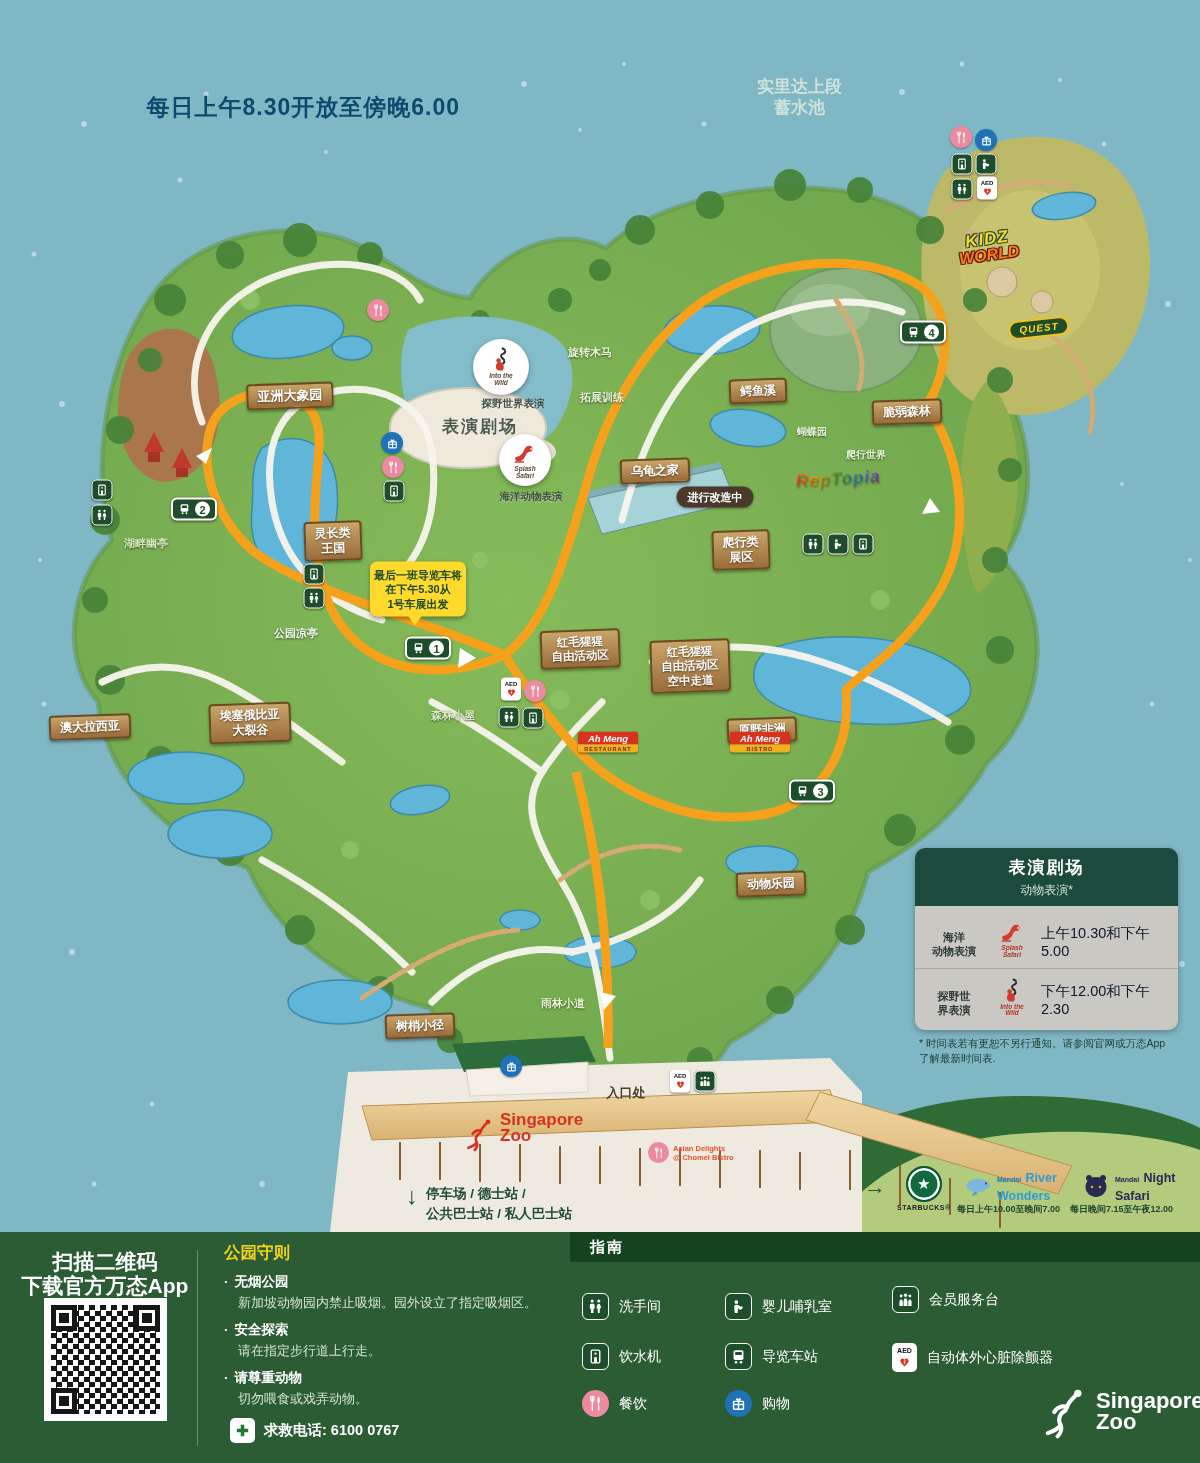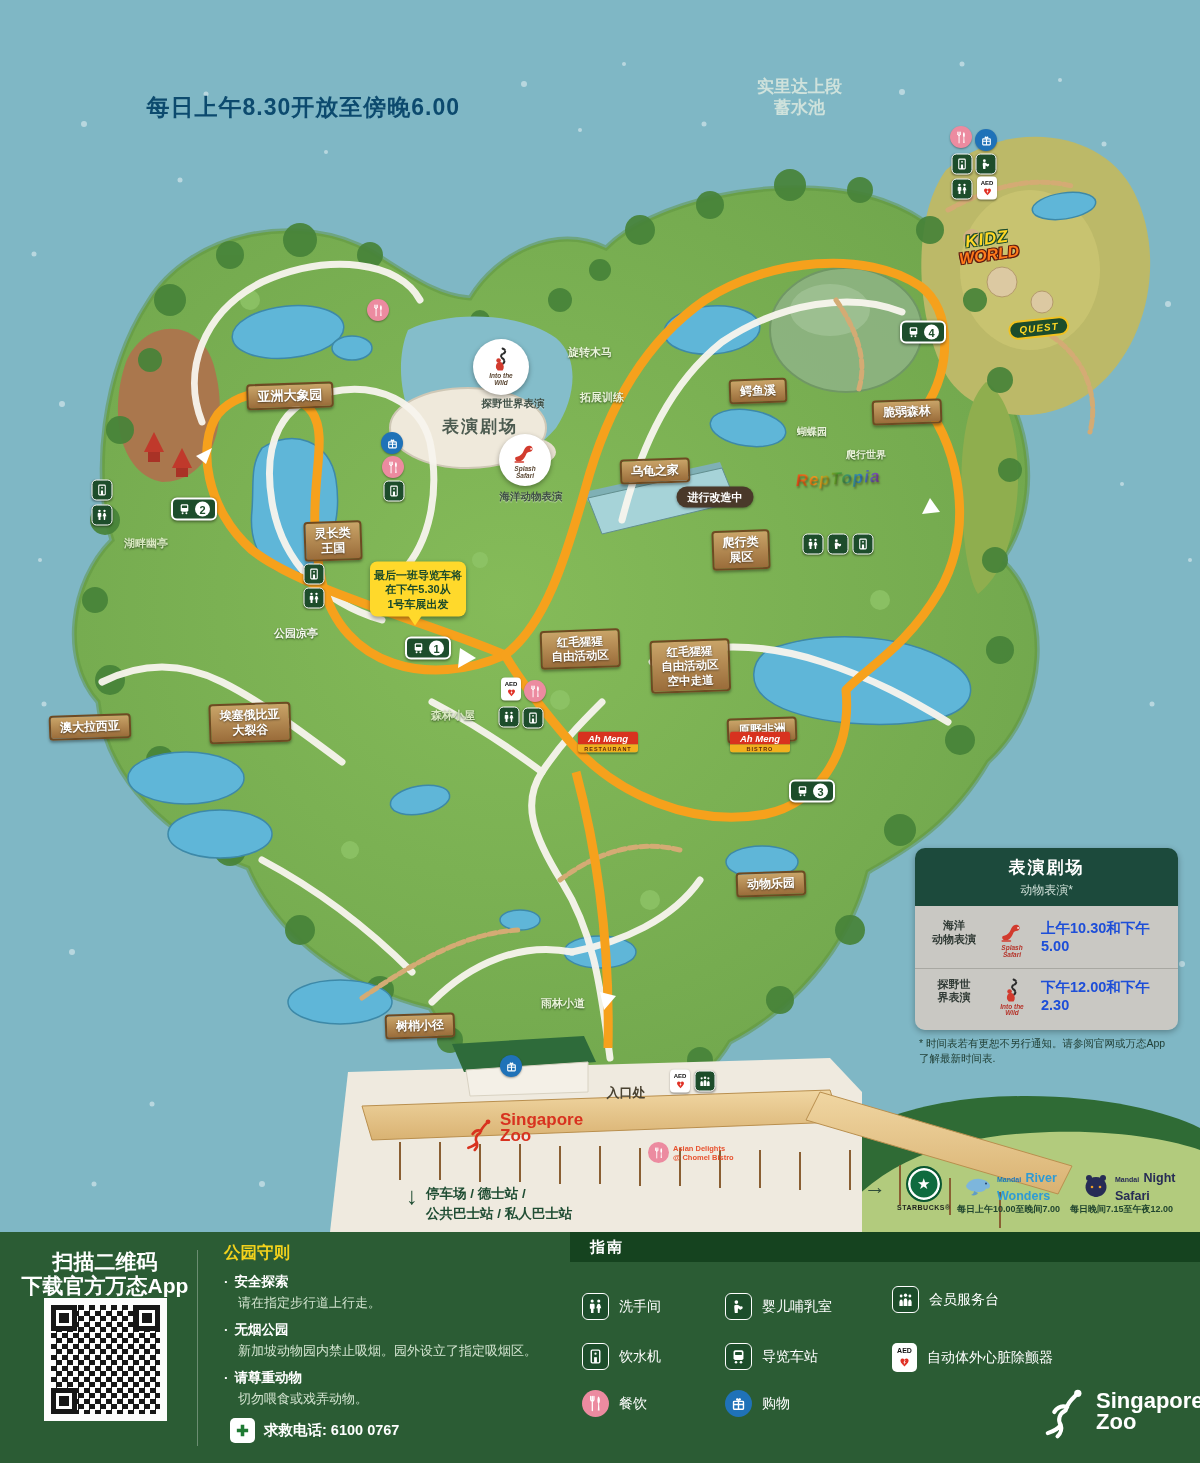--- a/index.html
+++ b/index.html
@@ -100,27 +100,27 @@
   .partner .pname{font-size:12.5px;font-weight:bold;color:#2e9bd6;line-height:.95;white-space:pre-line}
   #p-ns .pbrand{color:#272c55} #p-ns .pname{color:#272c55}
   .phours{position:absolute;font-size:9px;font-weight:bold;color:#20452f;white-space:nowrap}
   #p-rw-h{left:957px;top:1203px} #p-ns-h{left:1070px;top:1203px}
   
   #panel{position:absolute;left:915px;top:848px;width:263px;border-radius:10px;box-shadow:0 2px 6px rgba(0,0,0,.3)}
   #panel .phead{background:#1c4a3c;border-radius:10px 10px 0 0;text-align:center;padding:8px 4px 7px}
   #panel .phead .t{color:#fff;font-weight:bold;font-size:17px;letter-spacing:2px}
   #panel .phead .st{color:#cfe0d8;font-size:12px;margin-top:3px}
   #panel .pbody{background:#c9c8c3;border-radius:0 0 10px 10px;padding:4px 0}
-  .srow{display:flex;align-items:flex-start;padding:9px 10px;gap:4px}
+  .srow{display:flex;align-items:flex-end;padding:9px 10px;gap:4px}
   .srow+.srow{border-top:1px solid #a8a8a2}
   .srow .sl{width:58px;text-align:center;font-size:11px;font-weight:bold;color:#303a35;line-height:1.25;white-space:pre-line}
   .srow .sb{width:50px;display:flex;flex-direction:column;align-items:center}
   .srow .sb svg{width:26px;height:26px}
   .srow .sb .bt{font-size:6.5px;font-weight:bold;font-style:italic;color:#b5342a;line-height:1.05;text-align:center;white-space:pre-line}
-  .srow .stime{flex:1;font-size:14.5px;font-weight:bold;color:#1d4ed8}
+  .srow .stime{flex:1;font-size:14.5px;font-weight:normal;color:#0f172a}
   #pfoot{position:absolute;left:919px;top:1036px;width:258px;font-size:10.5px;color:#1f3d33;line-height:1.45;white-space:pre-line}
   
   #footer{position:absolute;left:0;top:1232px;width:1200px;height:231px;background:#2b5c34}
   #footer .qr-t{position:absolute;left:15px;top:16px;width:180px;text-align:center;color:#fff;font-weight:bold;font-size:21px}
   #footer .qr-t2{top:40px}
   .qr{position:absolute;left:44px;top:66px;width:123px;height:123px;background:#fdfdfd;padding:7px}
   .qr .qin{position:relative;width:100%;height:100%;background:repeating-conic-gradient(#161616 0% 25%,#fdfdfd 0% 50%) 0 0/11px 11px}
   .qf{position:absolute;width:26px;height:26px;background:#fdfdfd;border:5px solid #161616}
   .qf:after{content:"";position:absolute;left:3px;top:3px;width:10px;height:10px;background:#161616}
   .qf1{left:0;top:0}.qf2{right:0;top:0}.qf3{left:0;bottom:0}
@@ -727,26 +727,26 @@
       <div class="qin">
           <div class="qf qf1"></div>
           <div class="qf qf2"></div>
           <div class="qf qf3"></div>
         </div>
     </div>
     <div class="vdiv"></div>
     <div class="rules">
       <div class="rt">公园守则</div>
       <div class="ritem">
+        <div class="rh"><span class="b">·</span><span>无烟公园</span></div>
+        <div class="rd">新加坡动物园内禁止吸烟。园外设立了指定吸烟区。</div>
+      </div>
+      <div class="ritem">
         <div class="rh"><span class="b">·</span><span>安全探索</span></div>
         <div class="rd">请在指定步行道上行走。</div>
-      </div>
-      <div class="ritem">
-        <div class="rh"><span class="b">·</span><span>无烟公园</span></div>
-        <div class="rd">新加坡动物园内禁止吸烟。园外设立了指定吸烟区。</div>
       </div>
       <div class="ritem">
         <div class="rh"><span class="b">·</span><span>请尊重动物</span></div>
         <div class="rd">切勿喂食或戏弄动物。</div>
       </div>
     </div>
     <div class="emer">
       <span class="cic">
           <svg>
             <use href="#i-cross"></use>

